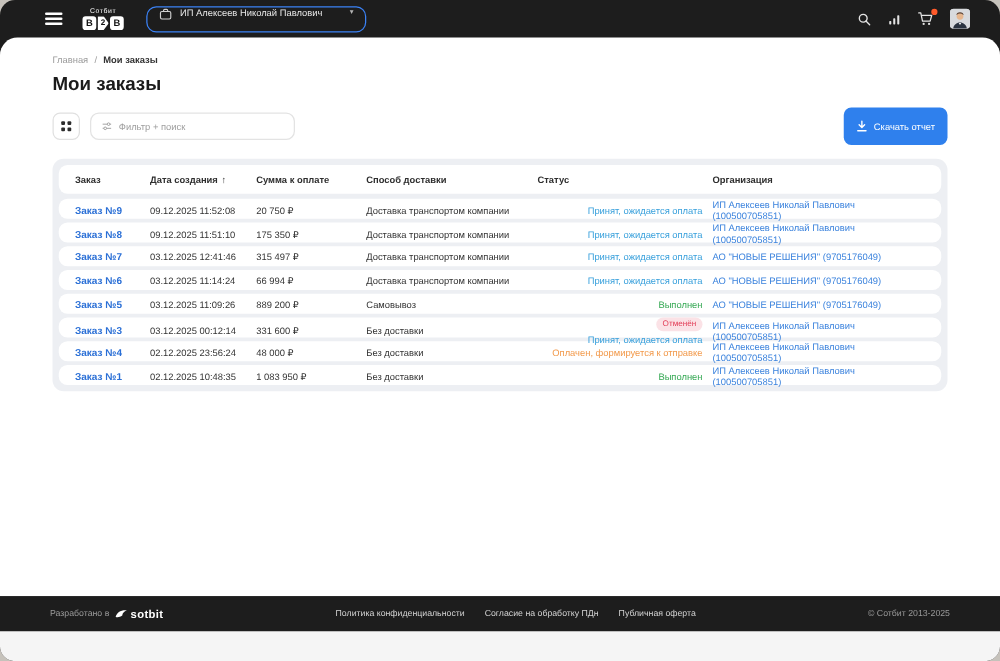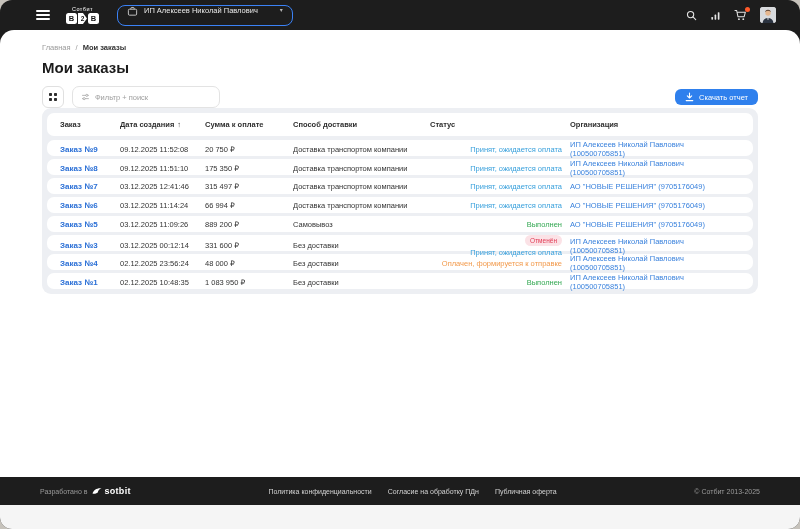--- a/index.html
+++ b/index.html
@@ -32,27 +32,27 @@
   
   .main{flex:1 1 auto;background:#fff;border-radius:14px 14px 0 0;padding:13px 42px 16px;overflow:hidden}
   .breadcrumb{font-size:7.5px;color:#9a9a9a;display:flex;gap:5px;align-items:center}
   .breadcrumb .crumb{cursor:pointer}
   .breadcrumb .current{color:#333;font-weight:600}
   .page-title{font-size:15px;font-weight:700;color:#1b1b1b;margin-top:7px}
   .toolbar{display:flex;align-items:center;margin-top:10px;gap:8px}
   .view-btn{width:22px;height:22px;border:1px solid #e0e0e0;border-radius:6px;background:#fff;display:flex;align-items:center;justify-content:center;cursor:pointer}
   .grid-glyph{display:grid;grid-template-columns:3.5px 3.5px;grid-template-rows:3.5px 3.5px;gap:1.5px}
   .grid-glyph i{background:#2c2c2c;border-radius:.8px}
-  .filter-box{height:22px;width:148px;border:1px solid #e3e3e3;border-radius:7px;display:flex;align-items:center;padding:0 8px;gap:5px;background:#fff}
+  .filter-box{height:22px;width:164px;border:1px solid #e3e3e3;border-radius:7px;display:flex;align-items:center;padding:0 8px;gap:5px;background:#fff}
   .filter-box input{border:0;outline:0;font-size:7.5px;color:#333;width:100%;background:transparent;font-family:inherit}
   .filter-box input::placeholder{color:#9e9e9e}
-  .download-btn{margin-left:auto;height:16px;background:var(--accent);color:#fff;border:none;border-radius:6px;font-size:7.5px;display:flex;align-items:center;gap:5px;padding:0 10px;cursor:pointer;font-family:inherit}
+  .download-btn{margin-left:auto;height:30px;background:var(--accent);color:#fff;border:none;border-radius:6px;font-size:7.5px;display:flex;align-items:center;gap:5px;padding:0 10px;cursor:pointer;font-family:inherit}
 
   
-  .table-panel{background:#edeff3;border-radius:9px;padding:5px;}
+  .table-panel{background:#edeff3;border-radius:9px;padding:5px;margin-top:11px}
   .thead,.trow{display:grid;grid-template-columns:60px 85px 88px 137px 140px 1fr;align-items:center;padding:0 13px;background:#fff;border-radius:7px}
   .thead{height:23px;margin-bottom:4px}
   .thead .col{font-size:7.5px;font-weight:700;color:#2e2e2e;display:flex;align-items:center;gap:3px;cursor:pointer}
   .thead .sort{font-weight:700;color:#2e2e2e}
   .trow{height:16px;margin-bottom:3px}
   .trow:last-child{margin-bottom:0}
   .order-link{font-size:8px;font-weight:700;color:var(--link);text-decoration:none;cursor:pointer}
   .cell{font-size:7.5px;color:#333;padding-right:8px}
   .status-cell{display:flex;flex-direction:column;align-items:flex-end;gap:2px}
   .badge{font-size:6.5px;color:var(--badge-text);background:var(--badge-bg);padding:1.5px 5px;border-radius:7px;line-height:1.2}

